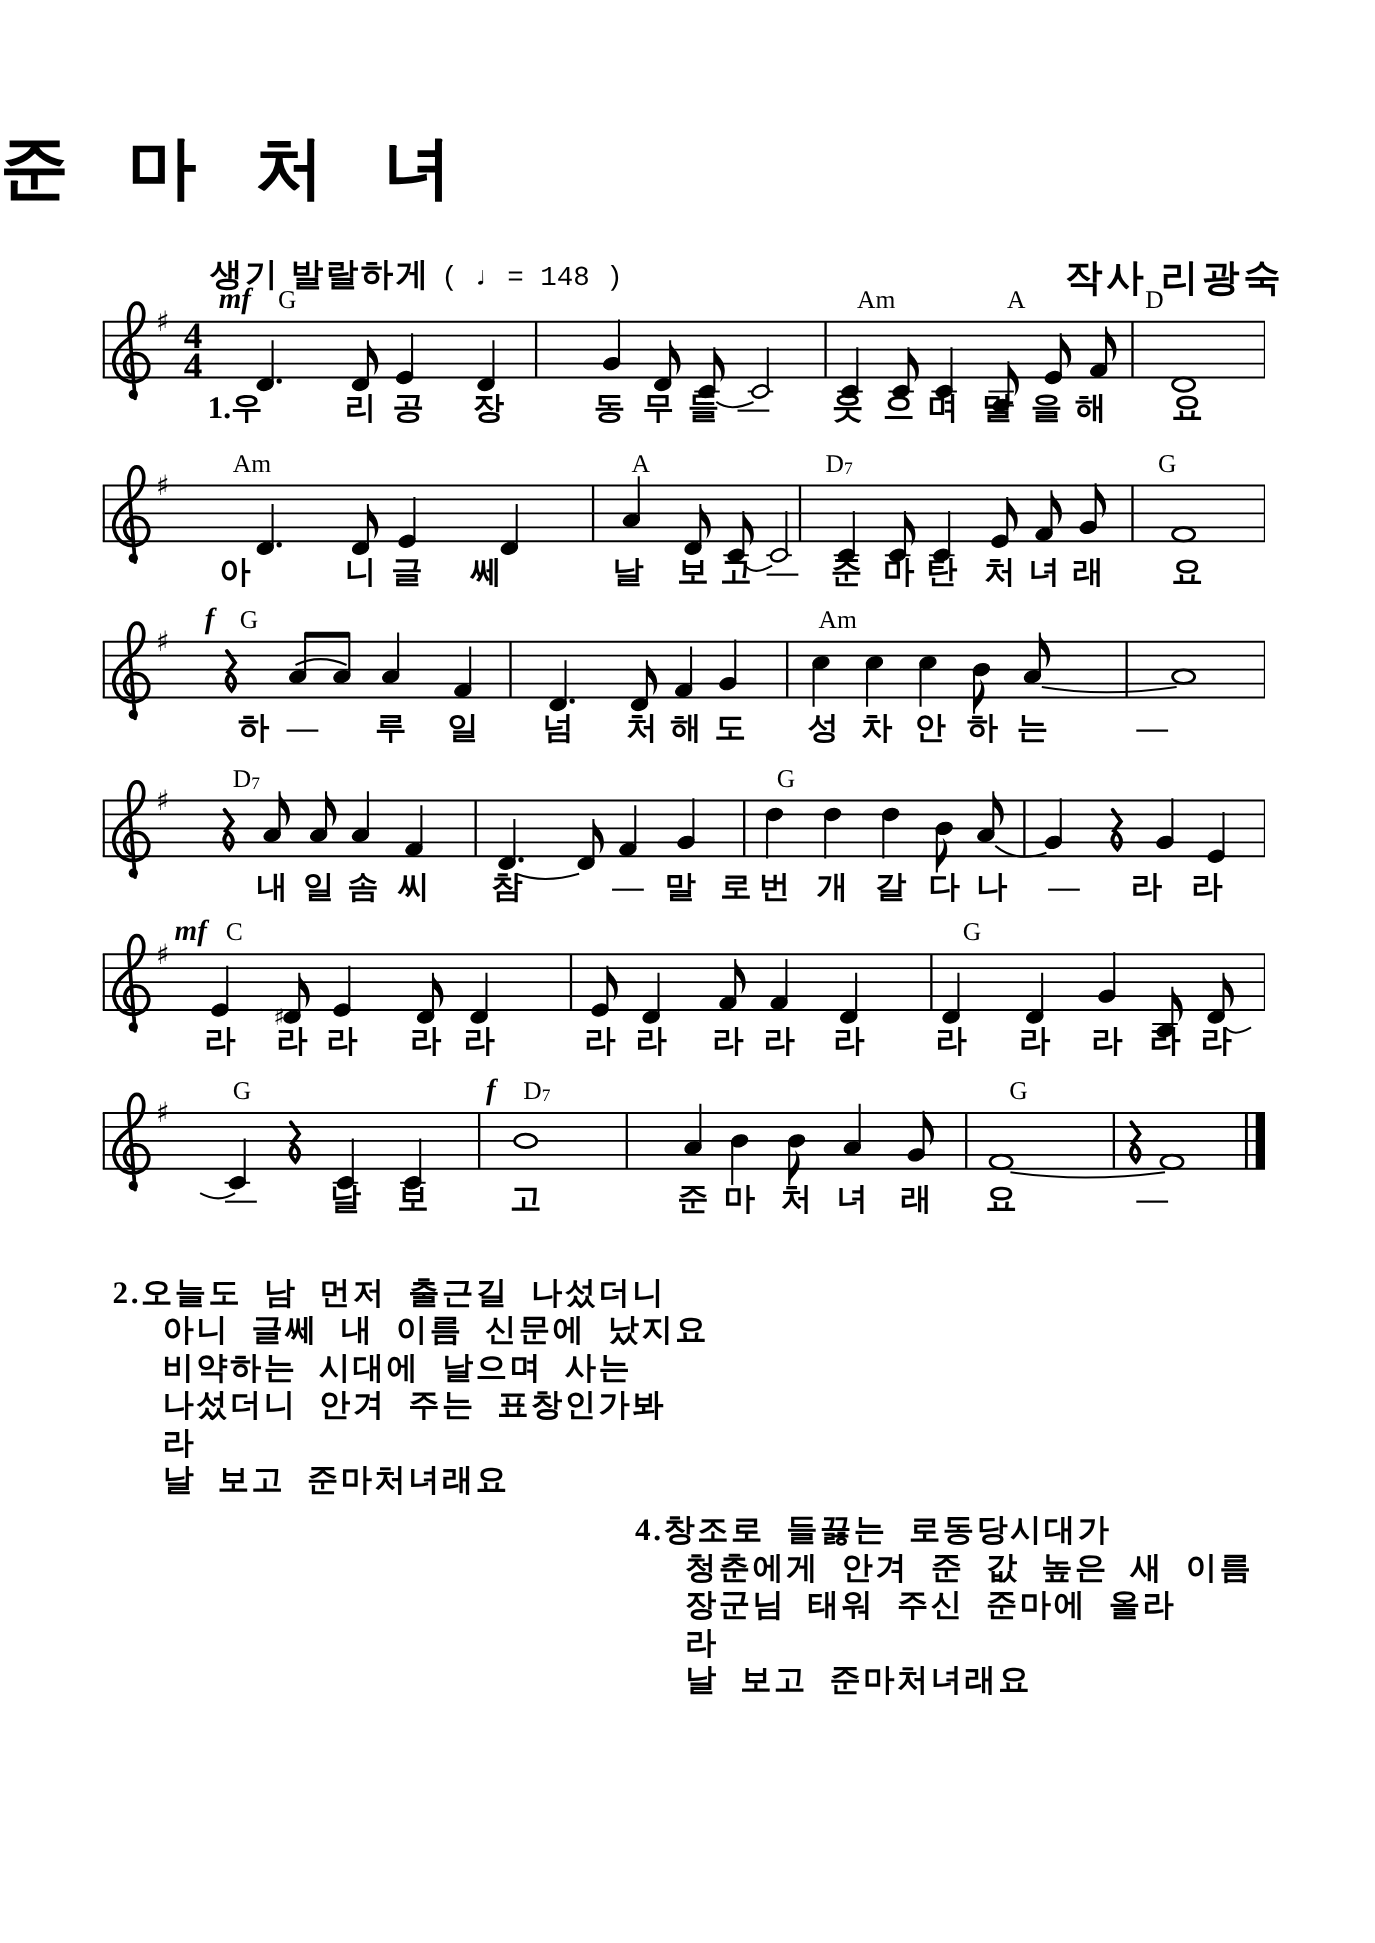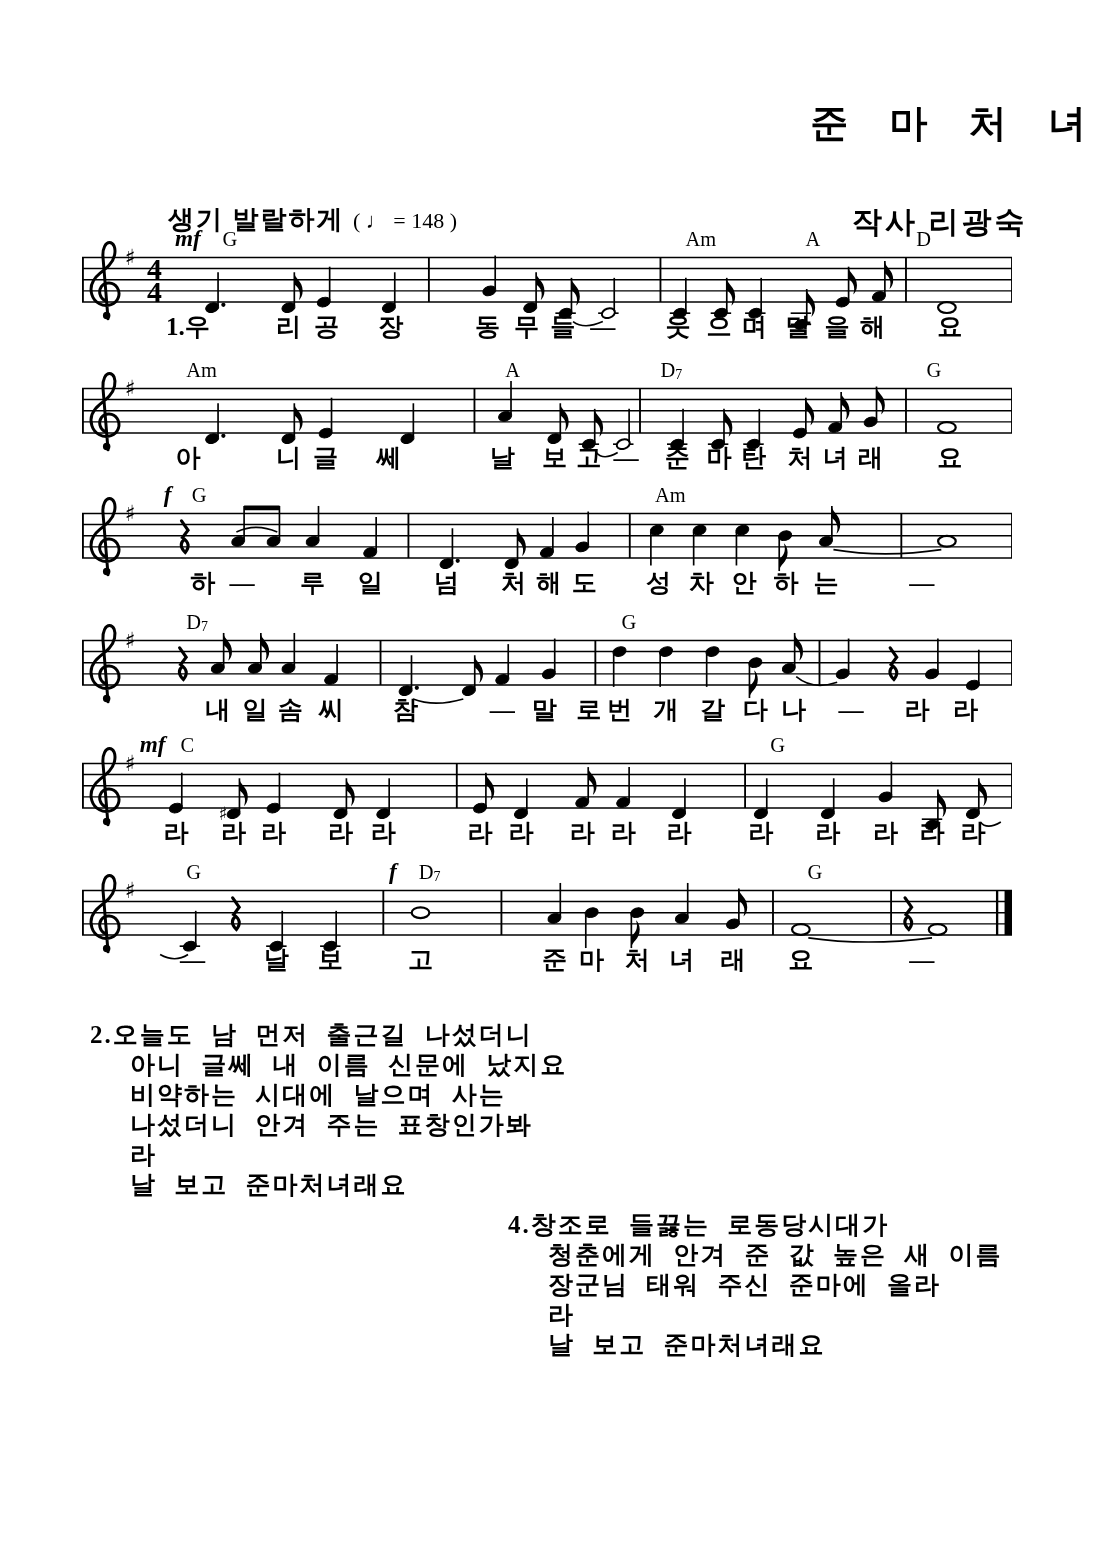--- a/index.html
+++ b/index.html
@@ -1,23 +1,23 @@
 <!DOCTYPE html>
 <html><head>
 <meta charset="utf-8">
 <style>
   html,body{margin:0;padding:0;background:#fff}
   #page{position:relative;width:1100px;height:1554px;background:#ffffff;color:#000;
         font-family:"Liberation Serif","DejaVu Serif",serif;overflow:hidden}
-  .title{position:absolute;top:98px;left:0;width:100%;text-align:right;
-         font-size:38px;font-weight:bold;letter-spacing:14px;
+  .title{position:absolute;top:98px;left:0;width:100%;text-align:left;
+         font-size:55px;font-weight:bold;letter-spacing:14px;
          font-family:"DejaVu Sans","Liberation Sans",sans-serif}
   .tempo{position:absolute;top:202px;left:168px;font-size:26px;font-weight:bold;letter-spacing:2px}
   .tempo .metro{font-weight:normal;font-size:22px;letter-spacing:0;
-                font-family:Liberation Serif, serif}
+                font-family:Liberation Mono, monospace}
   .credit{position:absolute;top:202px;left:852px;font-size:30px;font-weight:bold;letter-spacing:3px}
   .staff-svg{position:absolute;left:82px;width:930px;height:121px}
   .s0{top:222px}.s1{top:353px}.s2{top:478px}.s3{top:605px}.s4{top:728px}.s5{top:855px}
   .verse{position:absolute;font-size:25px;font-weight:bold;letter-spacing:2px;word-spacing:9px;line-height:30px}
   .verse .line{padding-left:40px;white-space:nowrap}
   .verse .line:first-child{padding-left:0}
   #verse-2{top:1020px;left:90px}
   #verse-3{top:1210px;left:508px}
 </style>
 </head>

